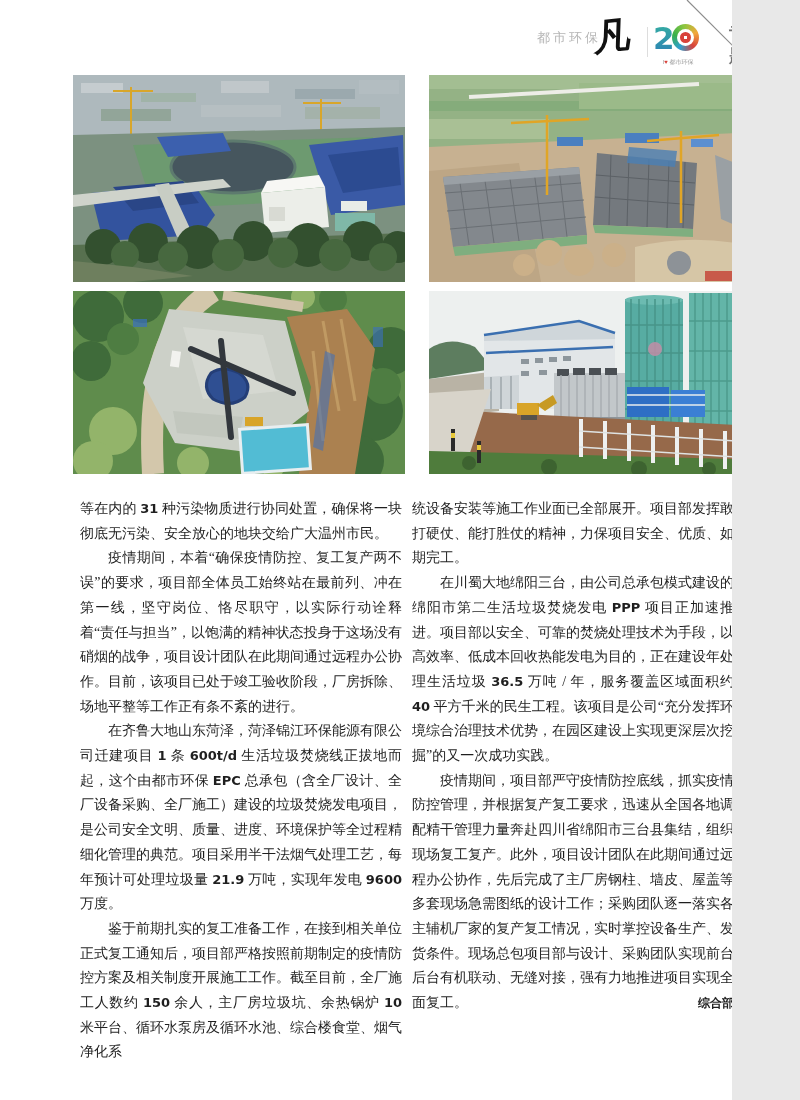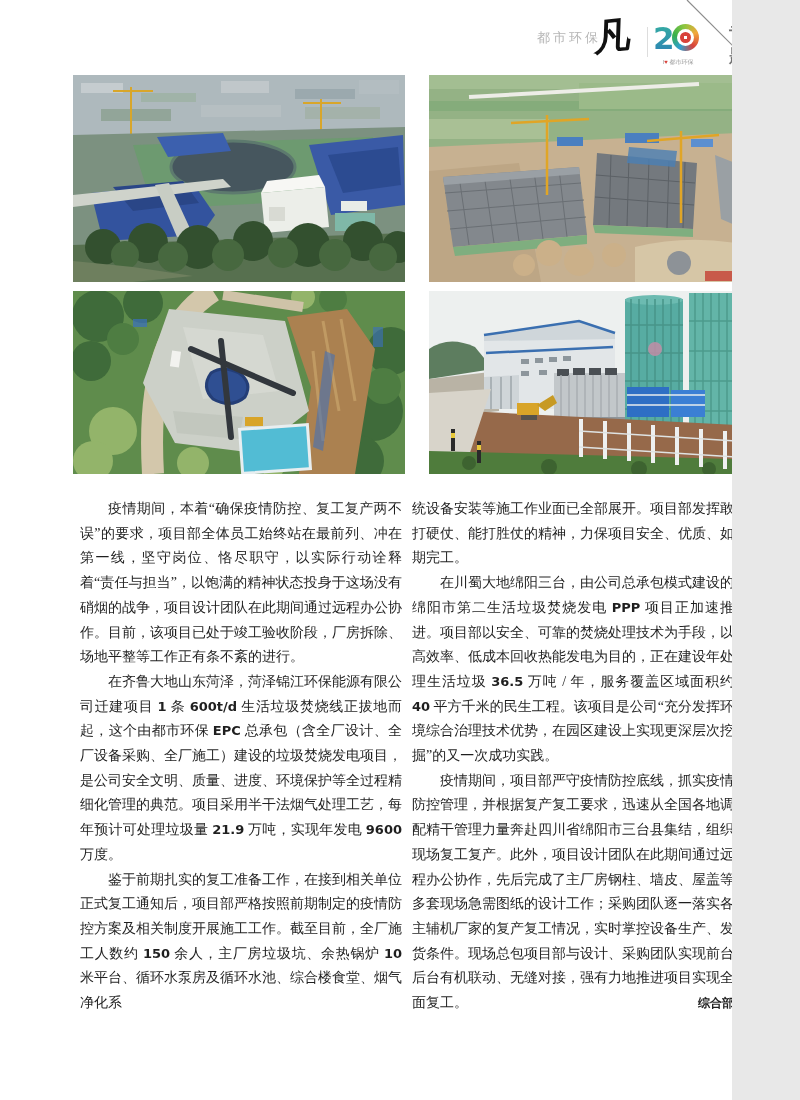--- a/index.html
+++ b/index.html
@@ -350,20 +350,21 @@
           <rect x="48" y="150" width="4" height="22"></rect>
         </g>
       <g fill="#e8c93a">
           <rect x="22" y="142" width="4" height="5"></rect>
           <rect x="48" y="154" width="4" height="5"></rect>
         </g>
     </svg>
   </div>
 
   <div class="col" id="col-left">
+      <p><span>等在内的 </span><span class="num">31</span><span> 种污染物质进行协同处置，确保将一块彻底无污染、安全放心的地块交给广大温州市民。</span></p>
       <p class="indent"><span>疫情期间，本着“确保疫情防控、复工复产两不误”的要求，项目部全体员工始终站在最前列、冲在第一线，坚守岗位、恪尽职守，以实际行动诠释着“责任与担当”，以饱满的精神状态投身于这场没有硝烟的战争，项目设计团队在此期间通过远程办公协作。目前，该项目已处于竣工验收阶段，厂房拆除、场地平整等工作正有条不紊的进行。</span></p>
       <p class="indent"><span>在齐鲁大地山东菏泽，菏泽锦江环保能源有限公司迁建项目 </span><span class="num">1</span><span> 条 </span><span class="num">600t/d</span><span> 生活垃圾焚烧线正拔地而起，这个由都市环保 </span><span class="num">EPC</span><span> 总承包（含全厂设计、全厂设备采购、全厂施工）建设的垃圾焚烧发电项目，是公司安全文明、质量、进度、环境保护等全过程精细化管理的典范。项目采用半干法烟气处理工艺，每年预计可处理垃圾量 </span><span class="num">21.9</span><span> 万吨，实现年发电 </span><span class="num">9600</span><span> 万度。</span></p>
       <p class="indent"><span>鉴于前期扎实的复工准备工作，在接到相关单位正式复工通知后，项目部严格按照前期制定的疫情防控方案及相关制度开展施工工作。截至目前，全厂施工人数约 </span><span class="num">150</span><span> 余人，主厂房垃圾坑、余热锅炉 </span><span class="num">10</span><span> 米平台、循环水泵房及循环水池、综合楼食堂、烟气净化系</span></p>
     </div>
   <div class="col" id="col-right">
       <p><span>统设备安装等施工作业面已全部展开。项目部发挥敢打硬仗、能打胜仗的精神，力保项目安全、优质、如期完工。</span></p>
       <p class="indent"><span>在川蜀大地绵阳三台，由公司总承包模式建设的绵阳市第二生活垃圾焚烧发电 </span><span class="num">PPP</span><span> 项目正加速推进。项目部以安全、可靠的焚烧处理技术为手段，以高效率、低成本回收热能发电为目的，正在建设年处理生活垃圾 </span><span class="num">36.5</span><span> 万吨 / 年，服务覆盖区域面积约 </span><span class="num">40</span><span> 平方千米的民生工程。该项目是公司“充分发挥环境综合治理技术优势，在园区建设上实现更深层次挖掘”的又一次成功实践。</span></p>
       <p class="indent"><span>疫情期间，项目部严守疫情防控底线，抓实疫情防控管理，并根据复产复工要求，迅速从全国各地调配精干管理力量奔赴四川省绵阳市三台县集结，组织现场复工复产。此外，项目设计团队在此期间通过远程办公协作，先后完成了主厂房钢柱、墙皮、屋盖等多套现场急需图纸的设计工作；采购团队逐一落实各主辅机厂家的复产复工情况，实时掌控设备生产、发货条件。现场总包项目部与设计、采购团队实现前台后台有机联动、无缝对接，强有力地推进项目实现全面复工。</span></p>
       <div class="byline">综合部</div>
     </div>

